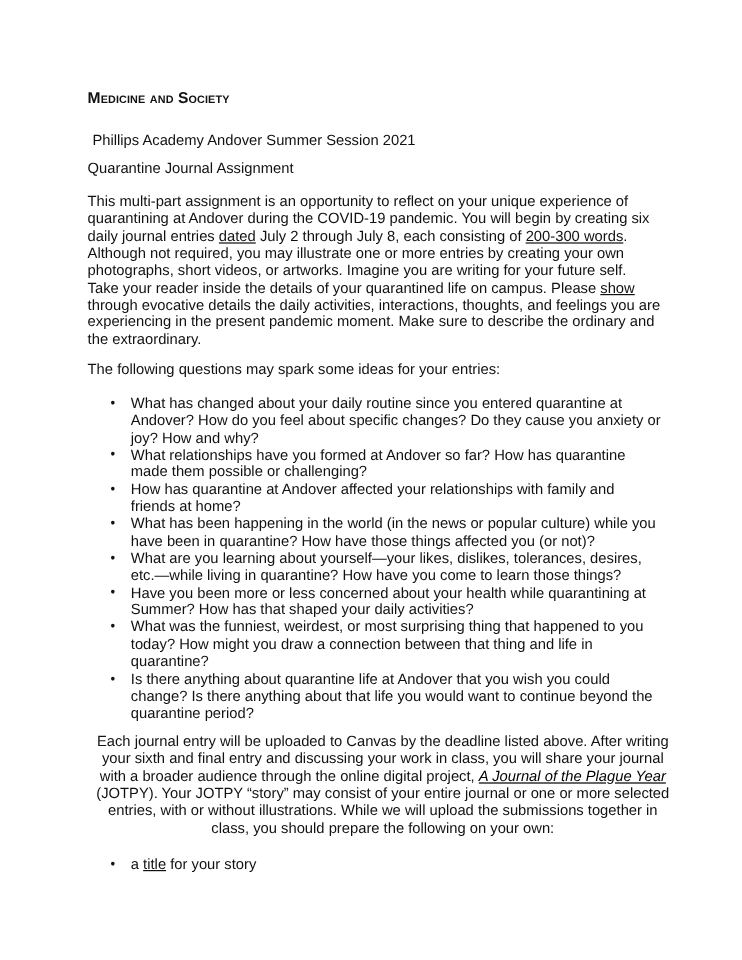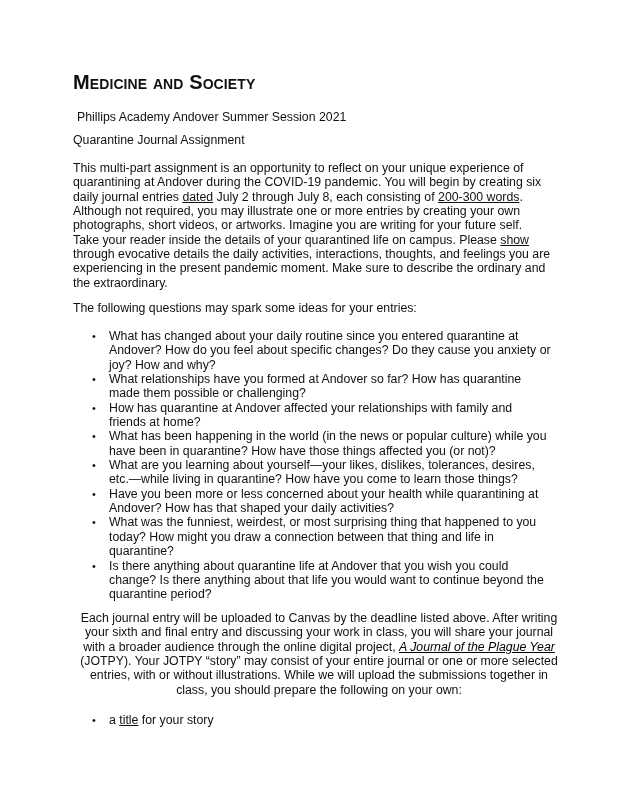--- a/index.html
+++ b/index.html
@@ -22,21 +22,21 @@
       left: 73px;
       top: 0;
       width: 490px;
     }
     .title {
       position: absolute;
       top: 73px;
       left: 0;
       margin: 0;
       font-weight: bold;
-      font-size: 20px;
+      font-size: 13px;
       line-height: 18px;
       font-variant: small-caps;
       letter-spacing: 0.1px;
       white-space: nowrap;
     }
     .subtitle {
       position: absolute;
       top: 106px;
       left: 0;
       margin: 4px;
@@ -156,21 +156,21 @@
         <span class="line">have been in quarantine? How have those things affected you (or not)?</span>
       </li>
       <li>
         <span class="bullet">•</span>
         <span class="line">What are you learning about yourself—your likes, dislikes, tolerances, desires,</span>
         <span class="line">etc.—while living in quarantine? How have you come to learn those things?</span>
       </li>
       <li>
         <span class="bullet">•</span>
         <span class="line">Have you been more or less concerned about your health while quarantining at</span>
-        <span class="line">Andover? How has that shaped your daily activities?</span>
+        <span class="line">Summer? How has that shaped your daily activities?</span>
       </li>
       <li>
         <span class="bullet">•</span>
         <span class="line">What was the funniest, weirdest, or most surprising thing that happened to you</span>
         <span class="line">today? How might you draw a connection between that thing and life in</span>
         <span class="line">quarantine?</span>
       </li>
       <li>
         <span class="bullet">•</span>
         <span class="line">Is there anything about quarantine life at Andover that you wish you could</span>

